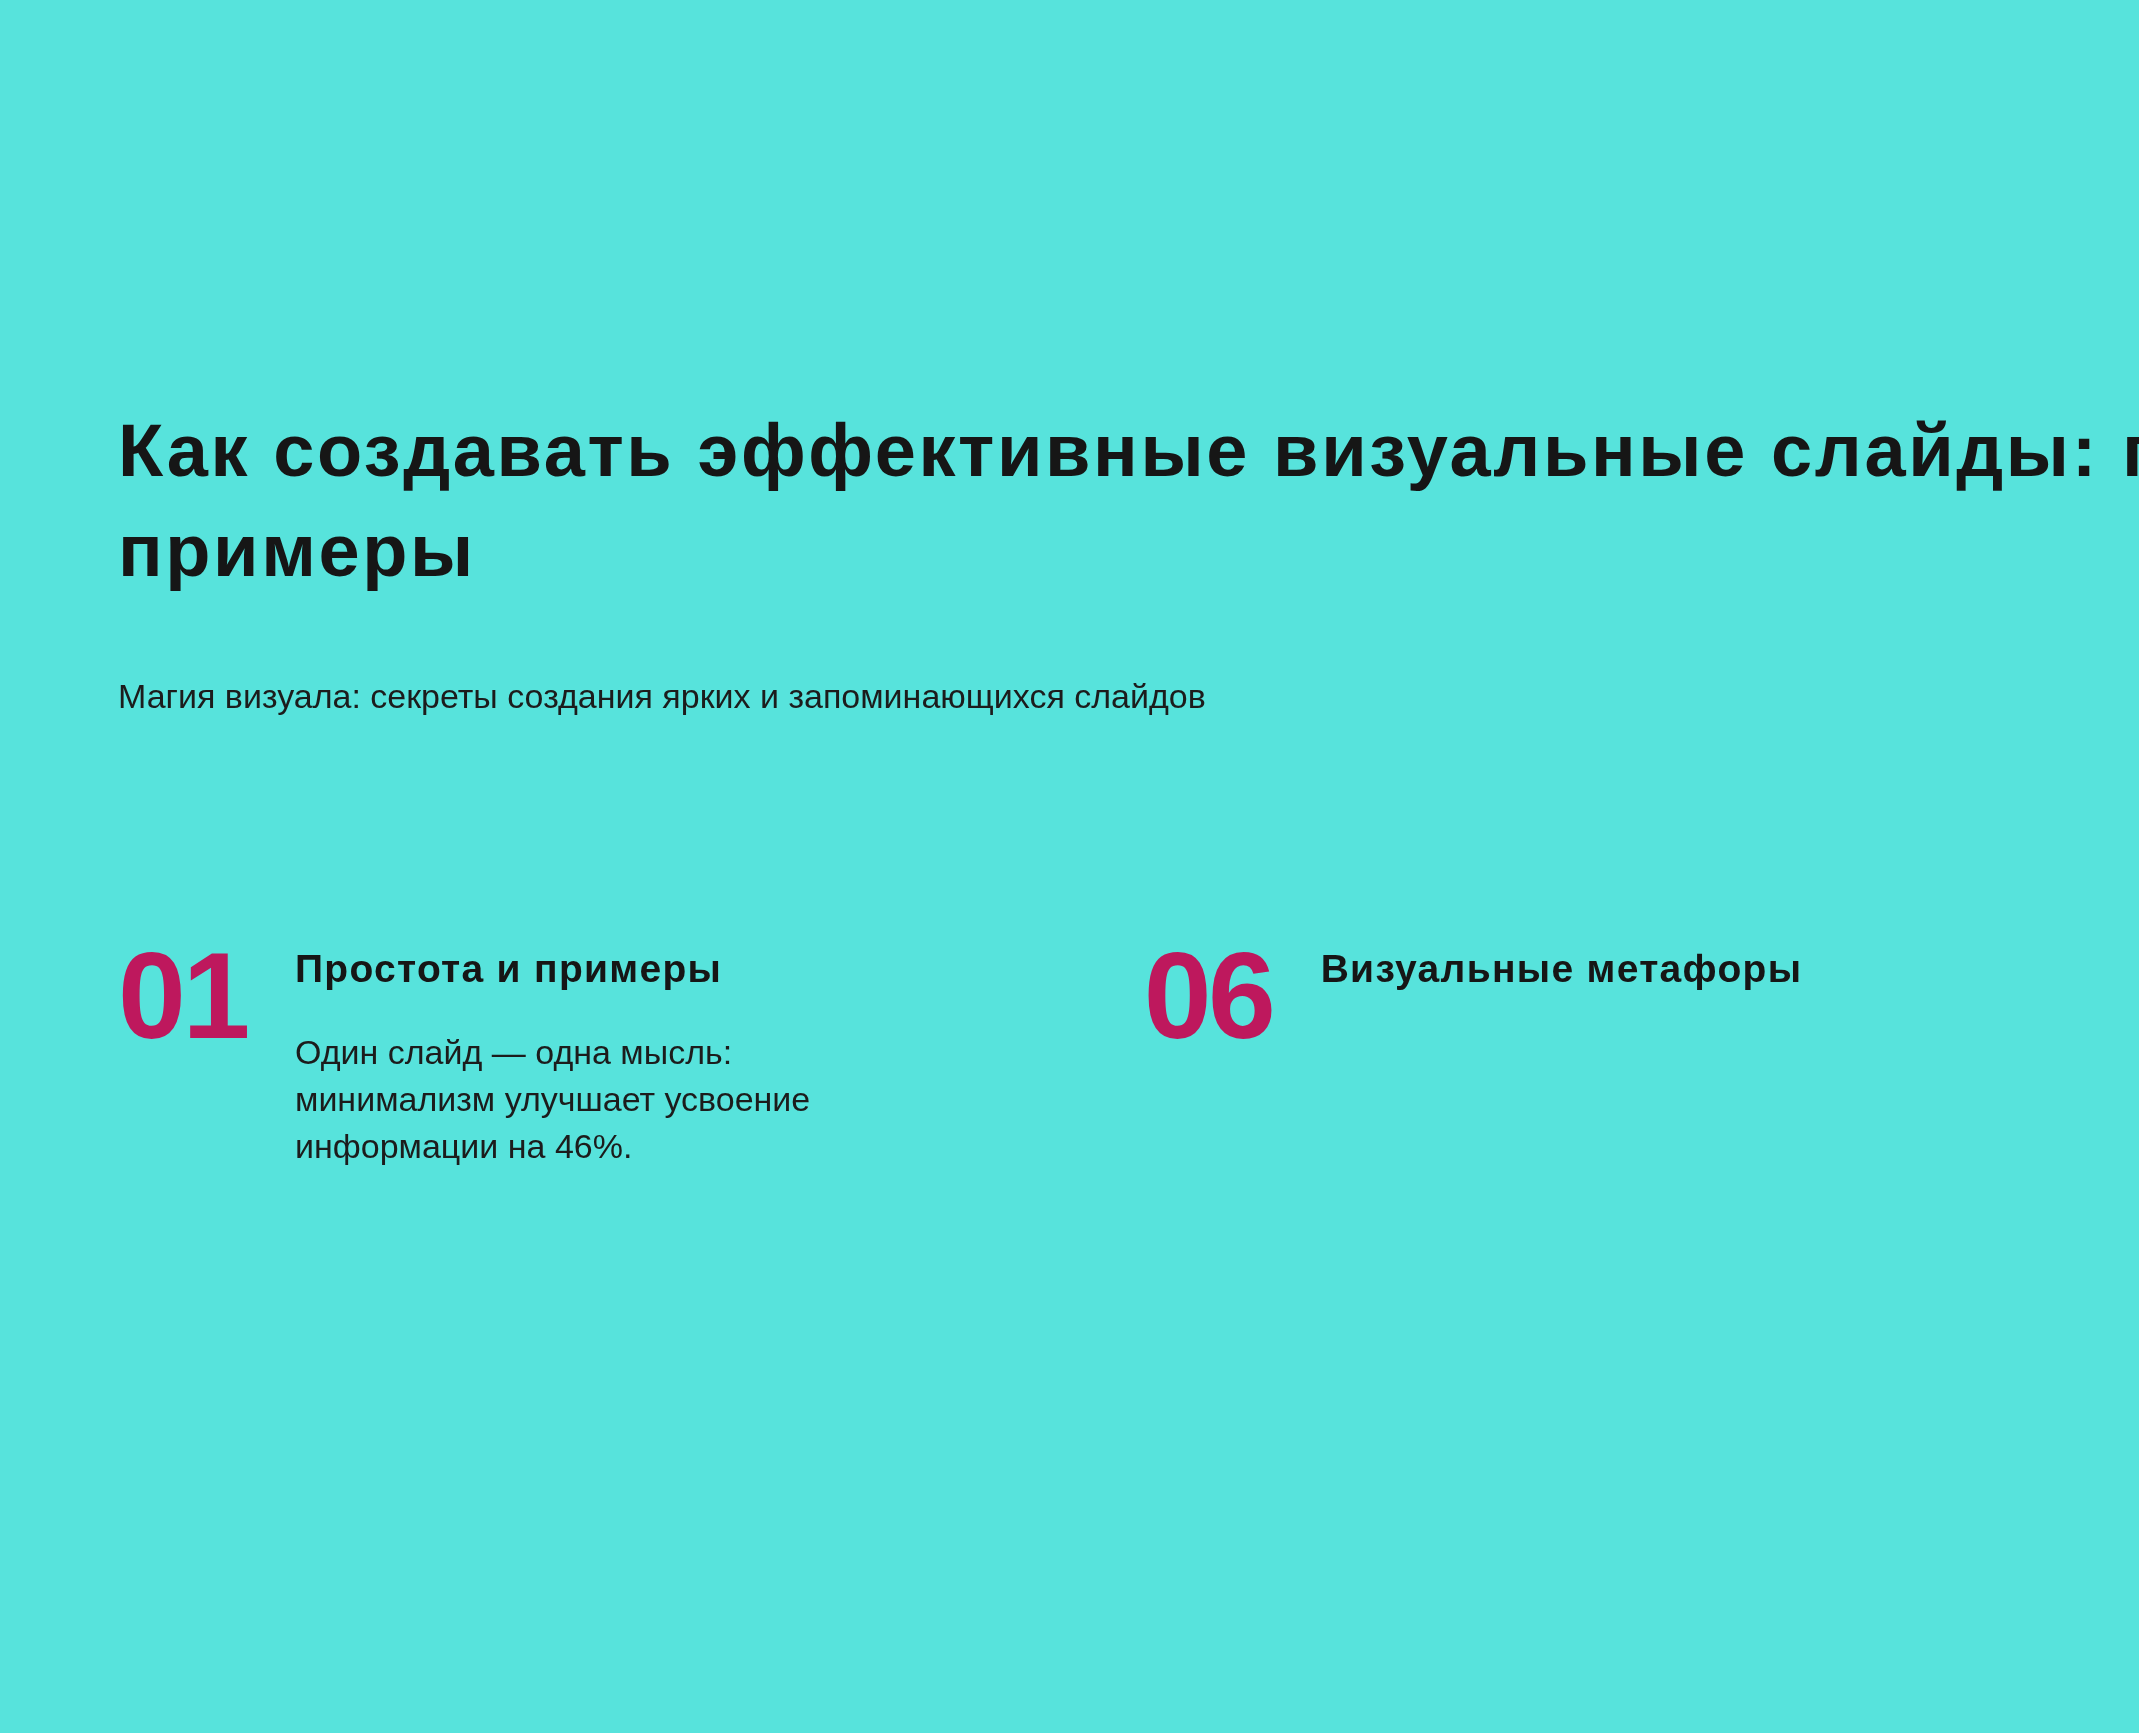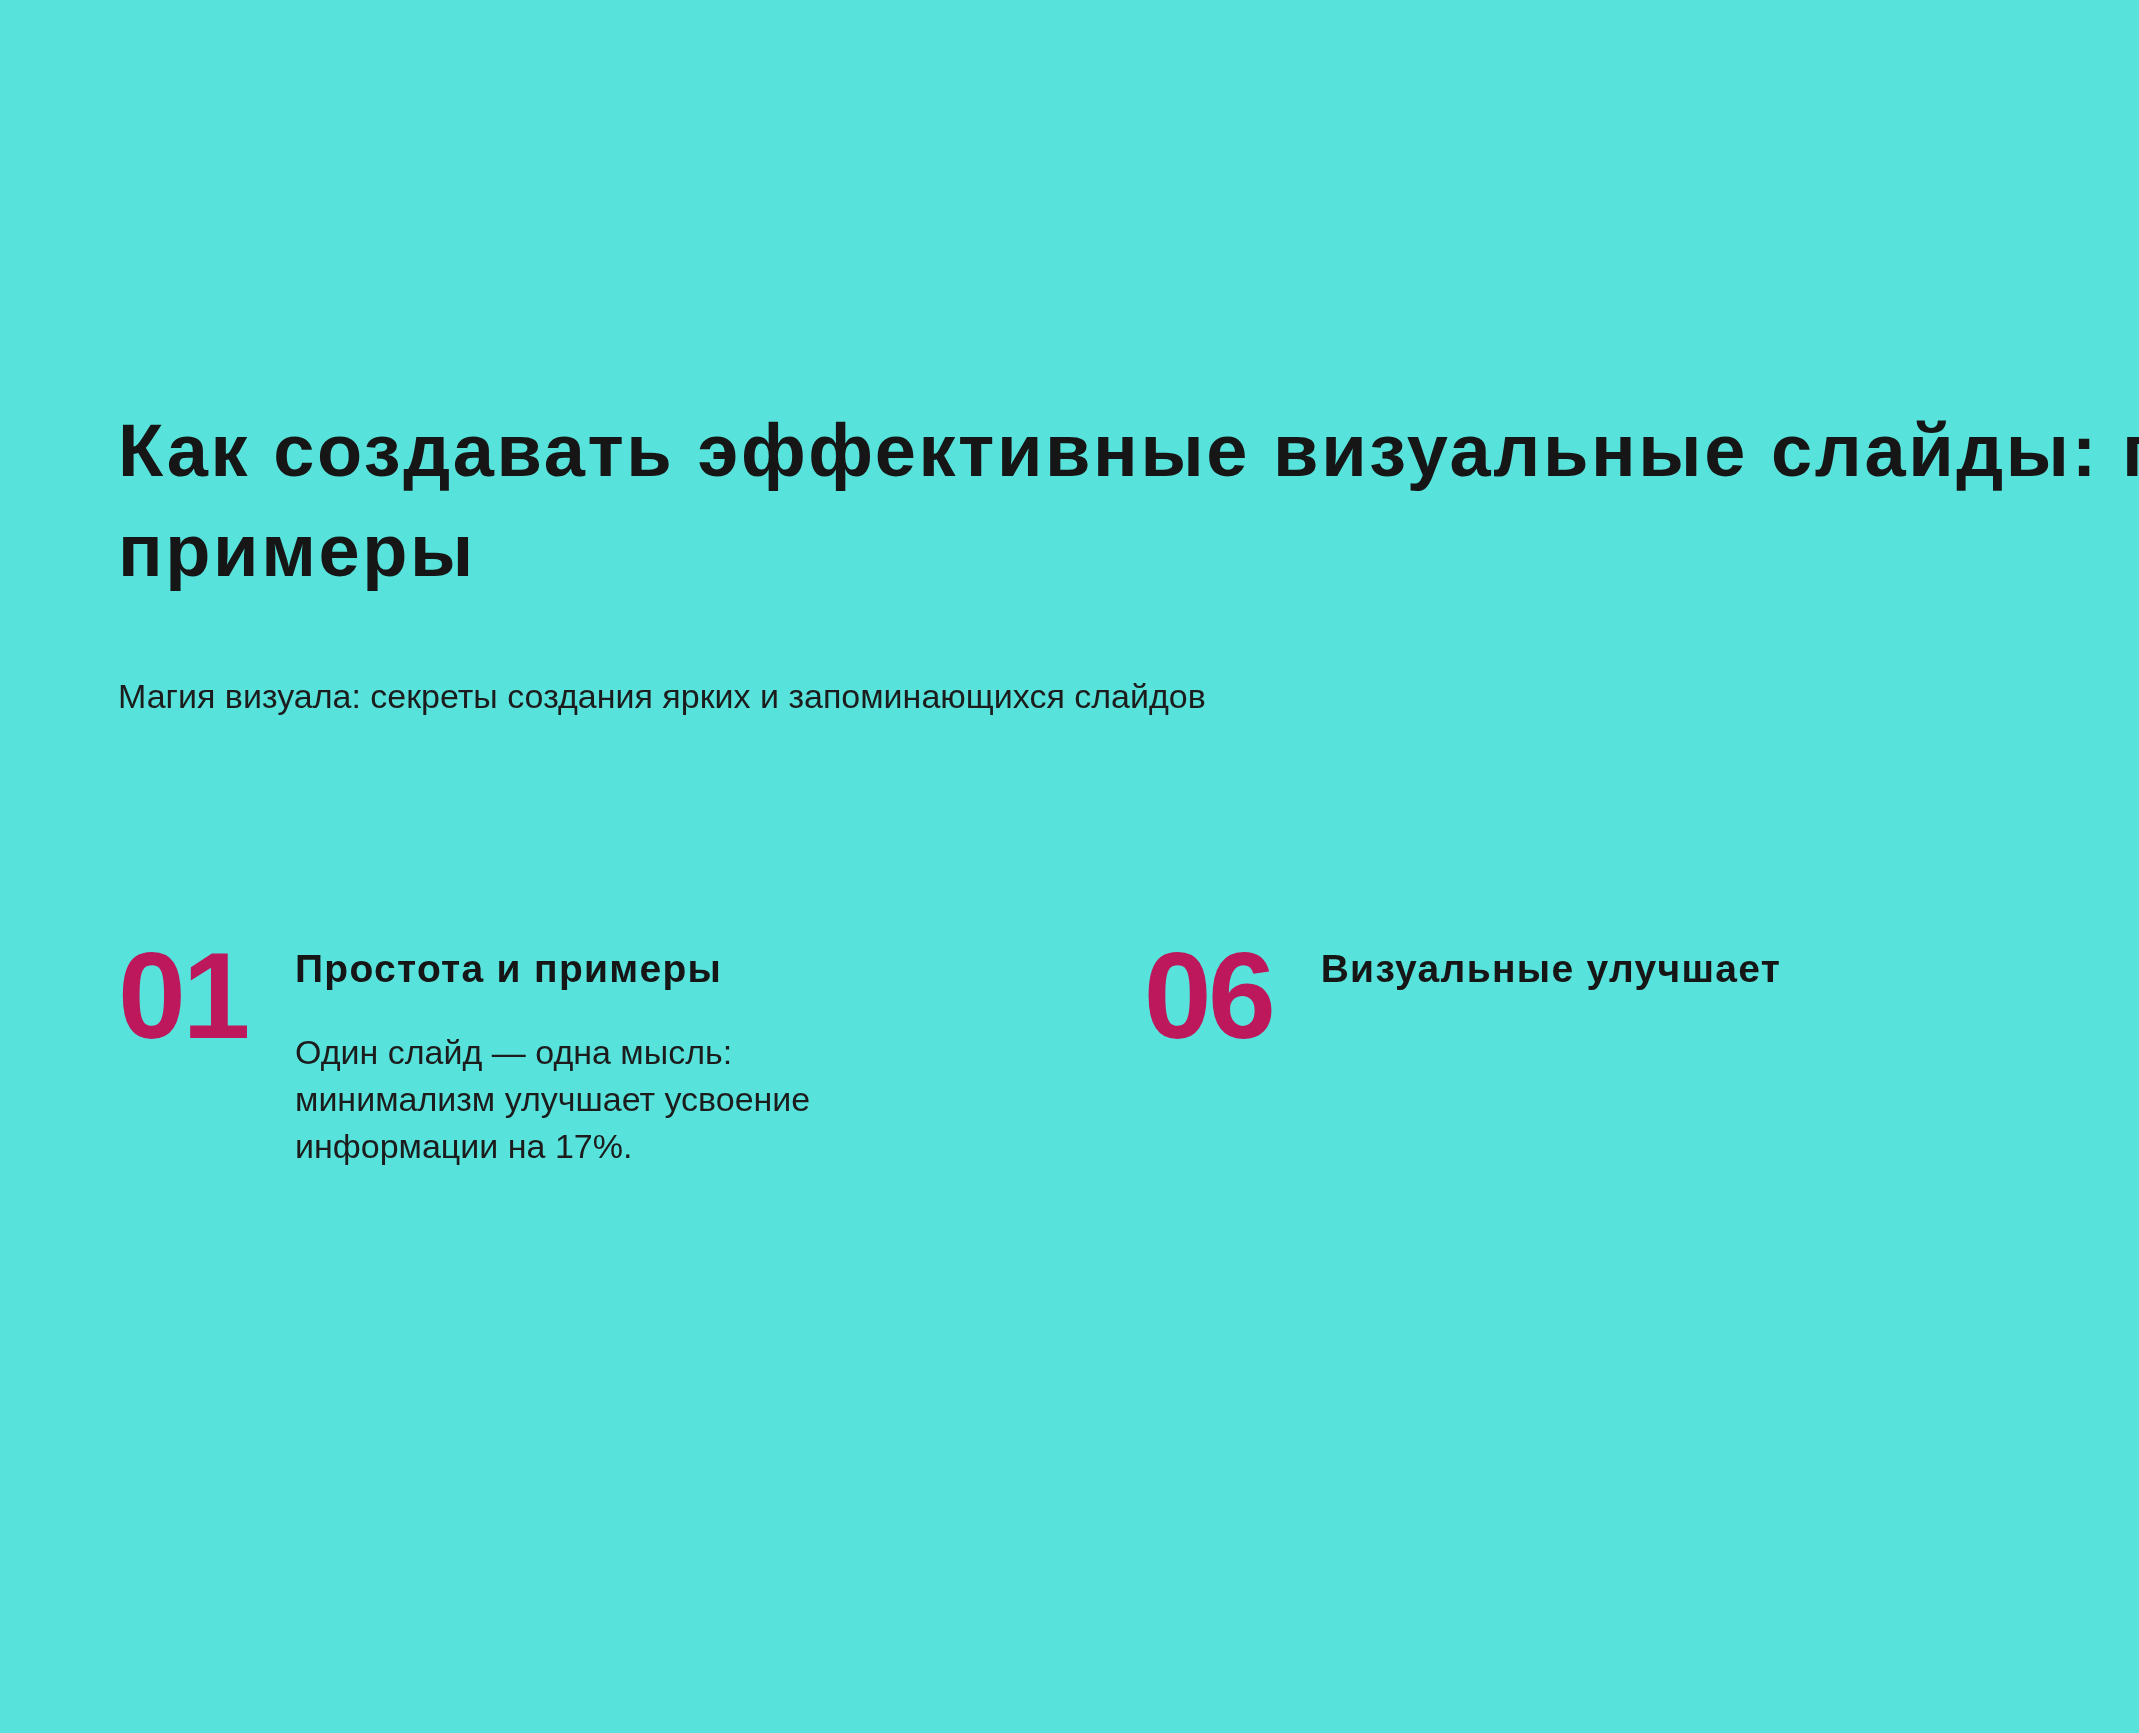--- a/index.html
+++ b/index.html
@@ -94,26 +94,26 @@
   <p class="subtitle">Магия визуала: секреты создания ярких и запоминающихся слайдов</p>
 
   <div class="columns">
 
     <div class="col">
       <div class="num">01</div>
       <div class="coltext">
         <div class="colheading">Простота и примеры</div>
         <div class="colbody">Один слайд — одна мысль:
 минимализм улучшает усвоение
-информации на 17%.</div>
+информации на 46%.</div>
       </div>
     </div>
 
     <div class="col">
       <div class="num">06</div>
       <div class="coltext">
-        <div class="colheading">Визуальные улучшает</div>
+        <div class="colheading">Визуальные метафоры</div>
       </div>
     </div>
 
   </div>
 </div>
 
 
 </body></html>

